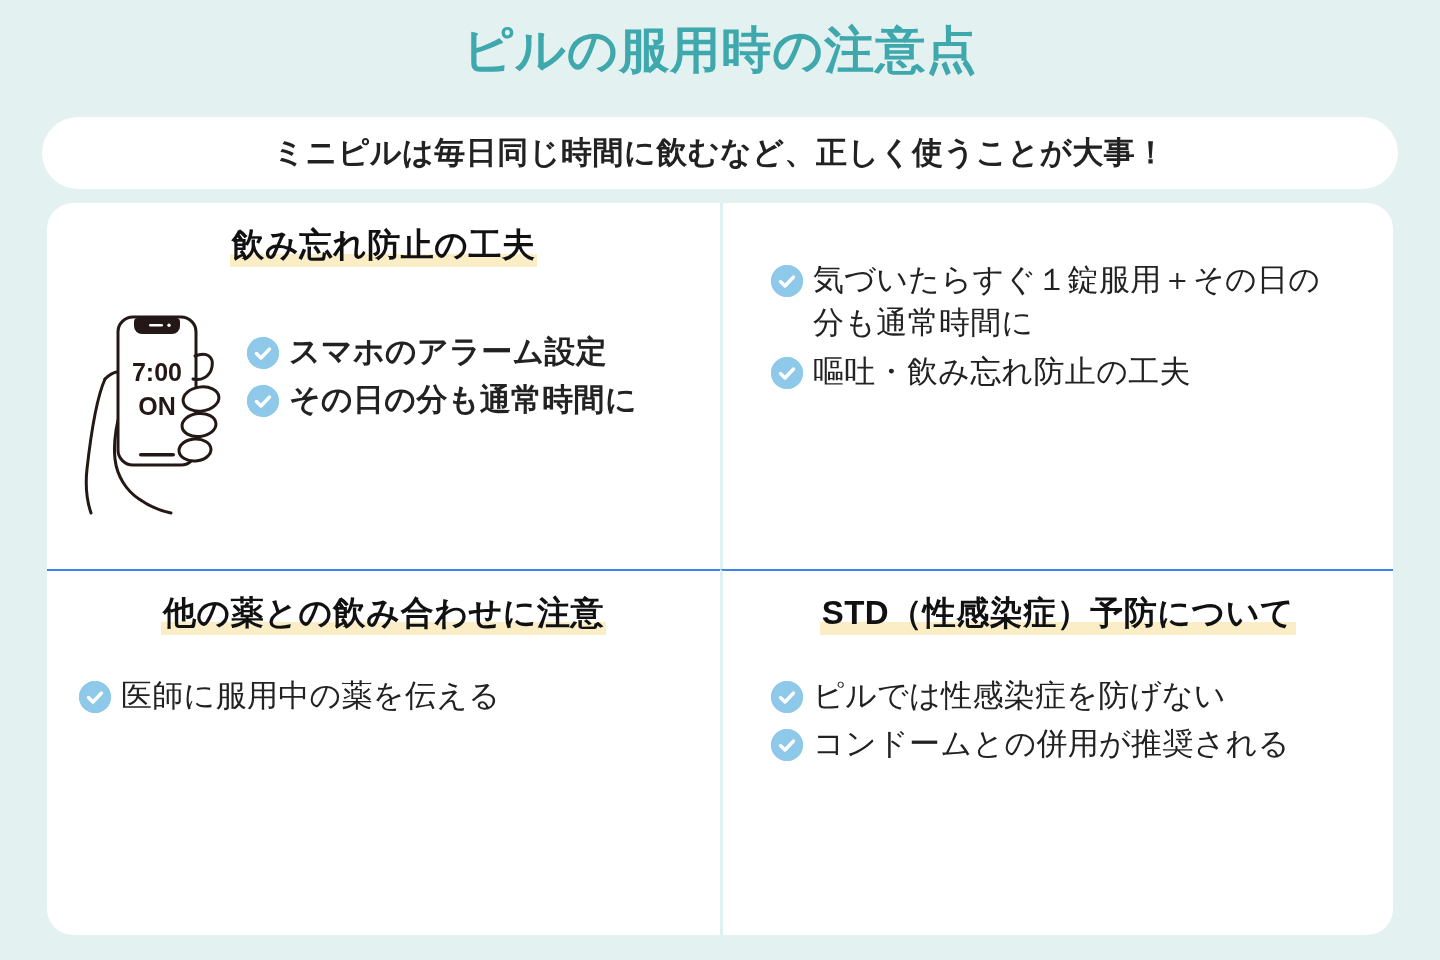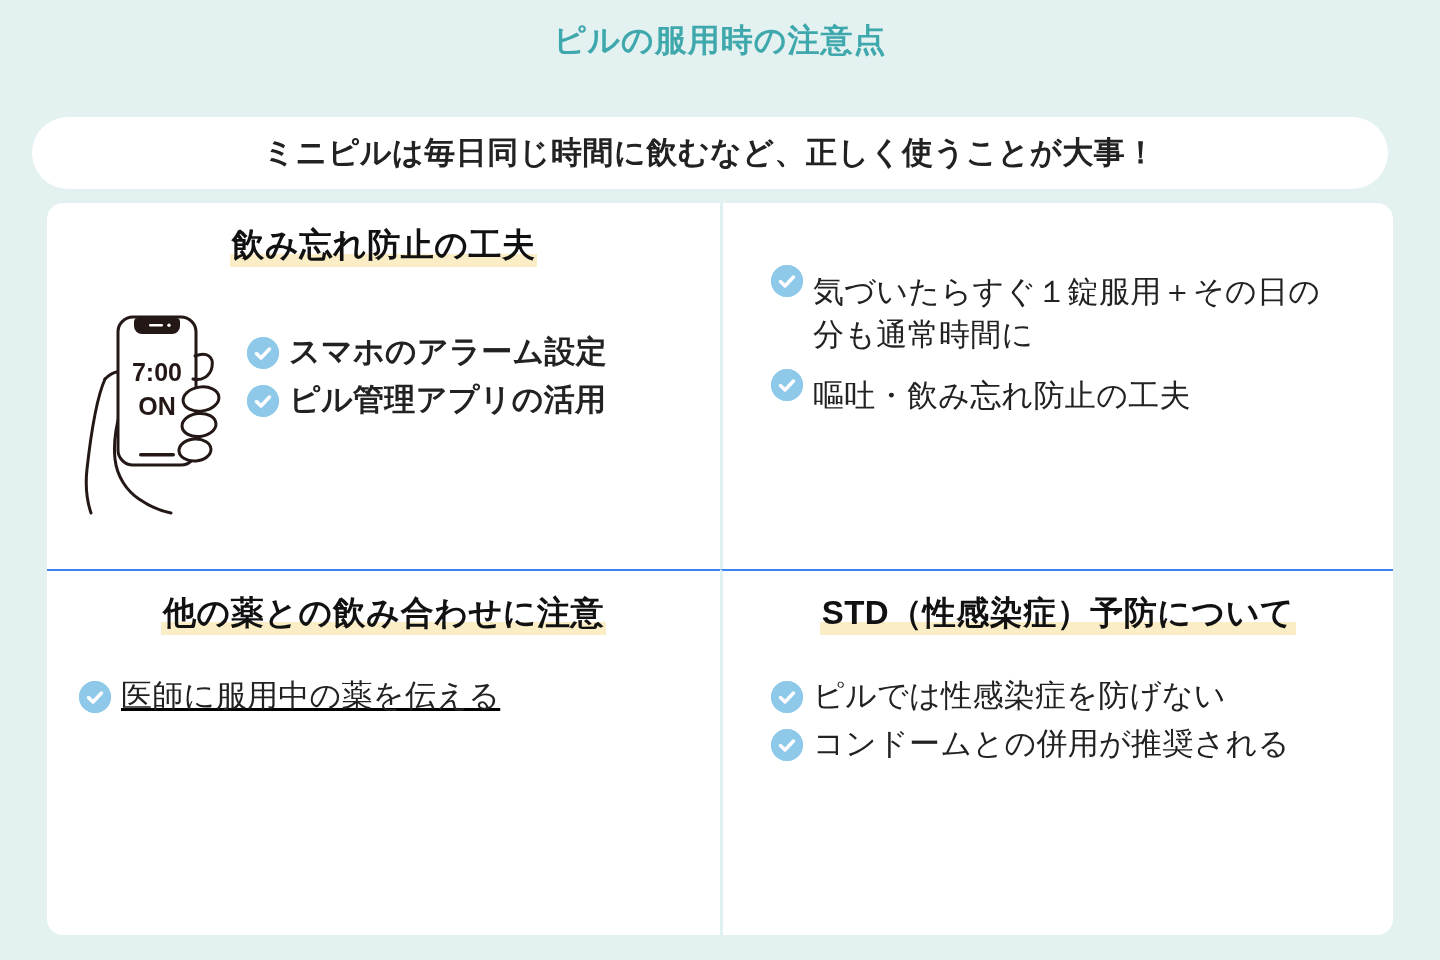--- a/index.html
+++ b/index.html
@@ -13,31 +13,31 @@
     font-family: "Liberation Sans", "DejaVu Sans", sans-serif;
     overflow: hidden;
     position: relative;
   }
 
   
   .page-title {
     margin: 0;
     padding-top: 22px;
     text-align: center;
-    font-size: 32px;
+    font-size: 50px;
     font-weight: 700;
     letter-spacing: 1px;
     color: #3fa8ac;
     line-height: 1.15;
   }
 
   
   .subtitle-pill {
     position: absolute;
-    left: 32px;
+    left: 42px;
     top: 117px;
     width: 1356px;
     height: 72px;
     background: #ffffff;
     border-radius: 36px;
     display: flex;
     align-items: center;
     justify-content: center;
     box-sizing: border-box;
   }
@@ -50,21 +50,21 @@
   }
 
   
   .main-card {
     position: absolute;
     left: 47px;
     top: 203px;
     width: 1346px;
     height: 732px;
     background: #ffffff;
-    border-radius: 16px;
+    border-radius: 26px;
     display: grid;
     grid-template-columns: 1fr 1fr;
     grid-template-rows: 1fr 1fr;
     box-sizing: border-box;
     overflow: hidden;
   }
   .panel {
     box-sizing: border-box;
     padding: 22px 26px 10px 26px;
     position: relative;
@@ -122,24 +122,24 @@
     letter-spacing: 0.3px;
   }
 
   
   .p1-body { padding-top: 24px; }
   .phone-figure { flex: 0 0 auto; margin-right: 14px; margin-top: 4px; }
   .p1-list { padding-top: 34px; font-weight: bold; }
 
   
   .p2-body { padding-top: 34px; padding-left: 22px; }
-  .p2-body .bullet-text { max-width: 520px; margin-top: 12px; }
-
-  
-  .p3-body { padding-top: 34px; padding-left: 6px; text-decoration: underline; }
+  .p2-body .bullet-text { max-width: 520px; }
+
+  
+  .p3-body { padding-top: 34px; padding-left: 6px; }
   .p3-body .bullet-text { max-width: 520px; }
   .p4-body { padding-top: 34px; padding-left: 22px; }
   .p4-body .bullet-text { max-width: 520px; }
 </style>
 </head>
 <body>
 
 <h1 class="page-title">ピルの服用時の注意点</h1>
 
 <div class="subtitle-pill">
@@ -188,21 +188,21 @@
           </span>
           <span class="bullet-text">スマホのアラーム設定</span>
         </li>
         <li class="bullet-item">
           <span class="check-icon">
             <svg width="32" height="32" viewBox="0 0 32 32">
                 <circle cx="16" cy="16" r="16" fill="#8fc9ea"></circle>
                 <path d="M9.5 16.5 l4.5 4.5 l8.5 -9" stroke="#ffffff" stroke-width="3.4" fill="none" stroke-linecap="round" stroke-linejoin="round"></path>
               </svg>
           </span>
-          <span class="bullet-text">ピル管理アプリの活用</span>
+          <span class="bullet-text">その日の分も通常時間に</span>
         </li>
       </ul>
     </div>
   </section>
 
   <section class="panel col-right row-top">
     <div class="panel-body p2-body">
       <ul class="bullet-list">
         <li class="bullet-item">
           <span class="check-icon">

